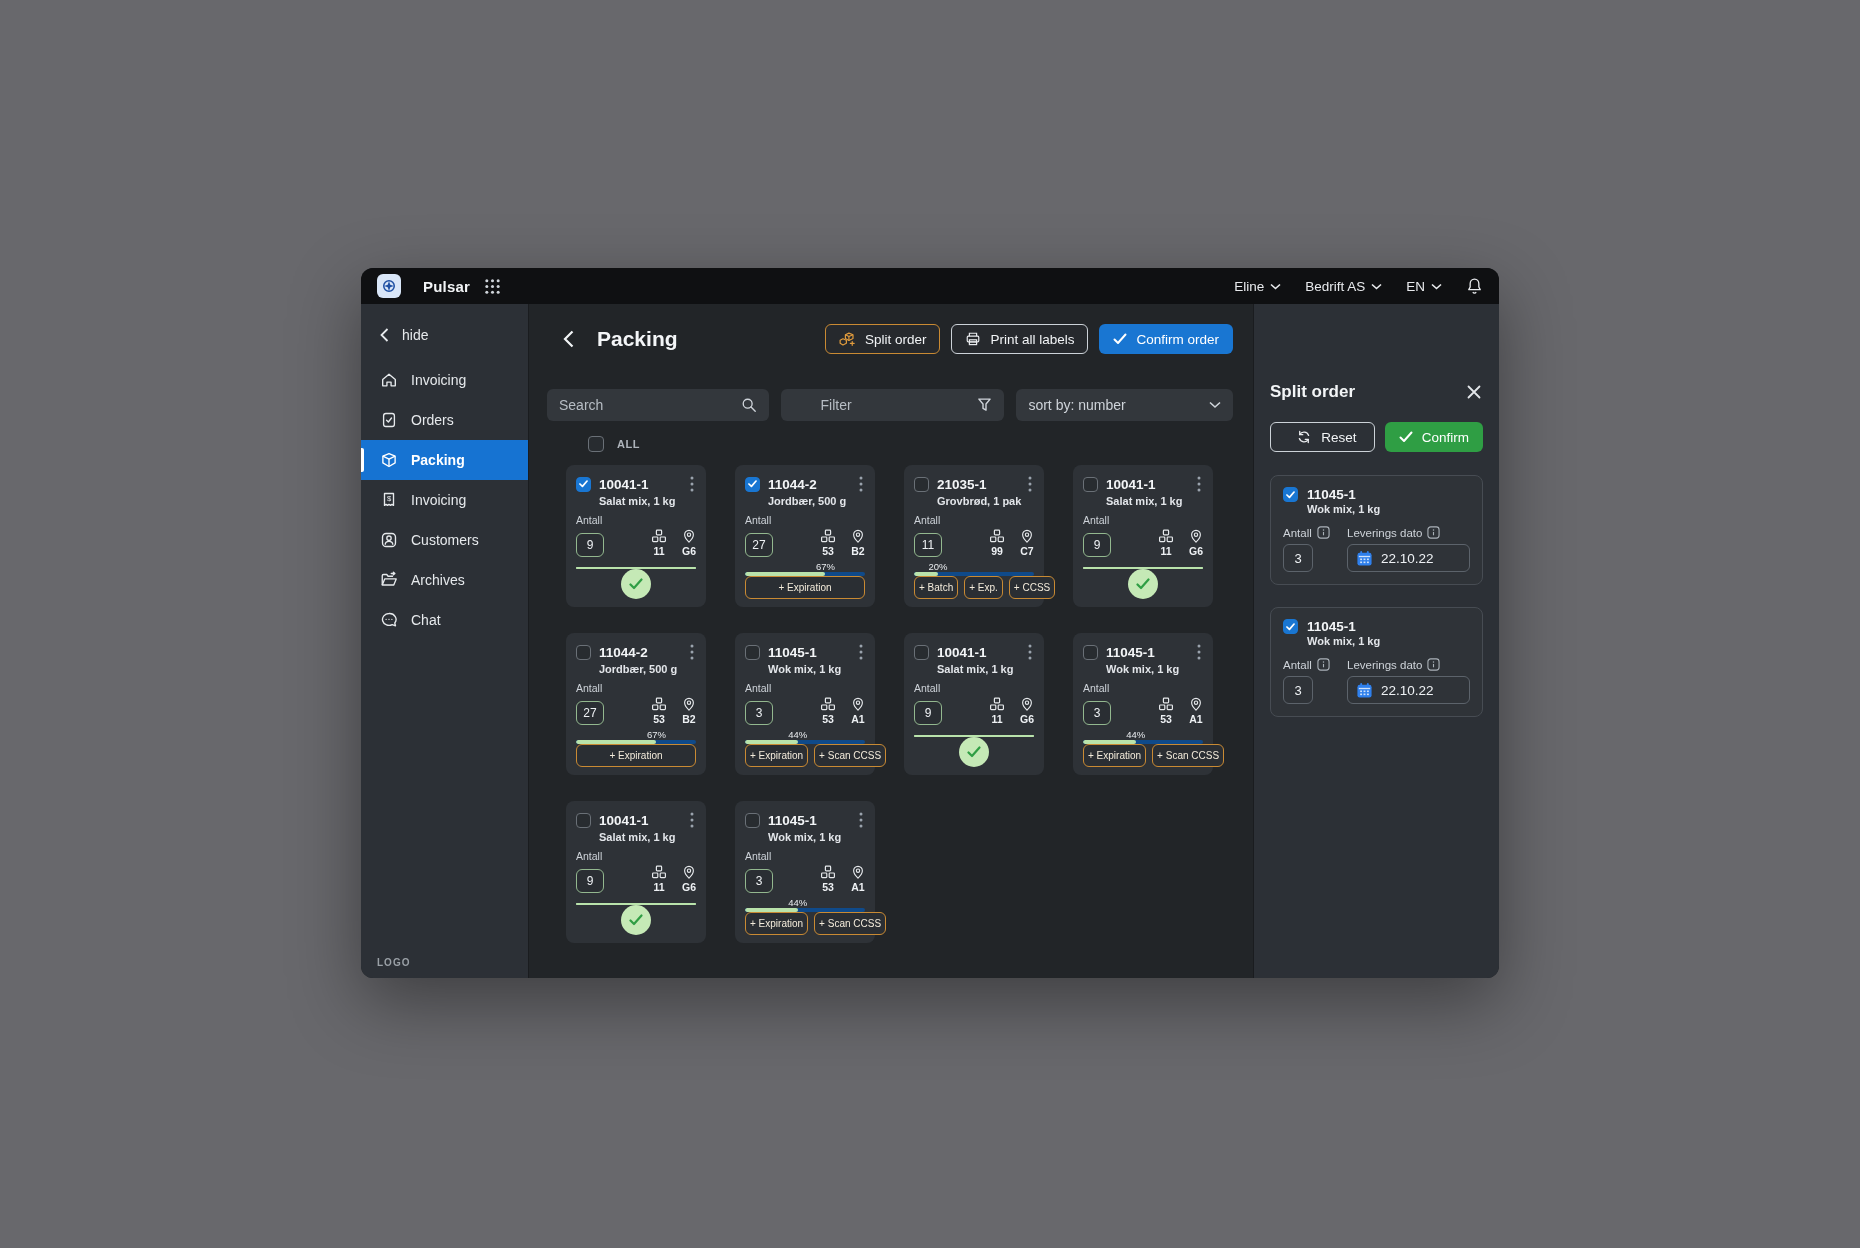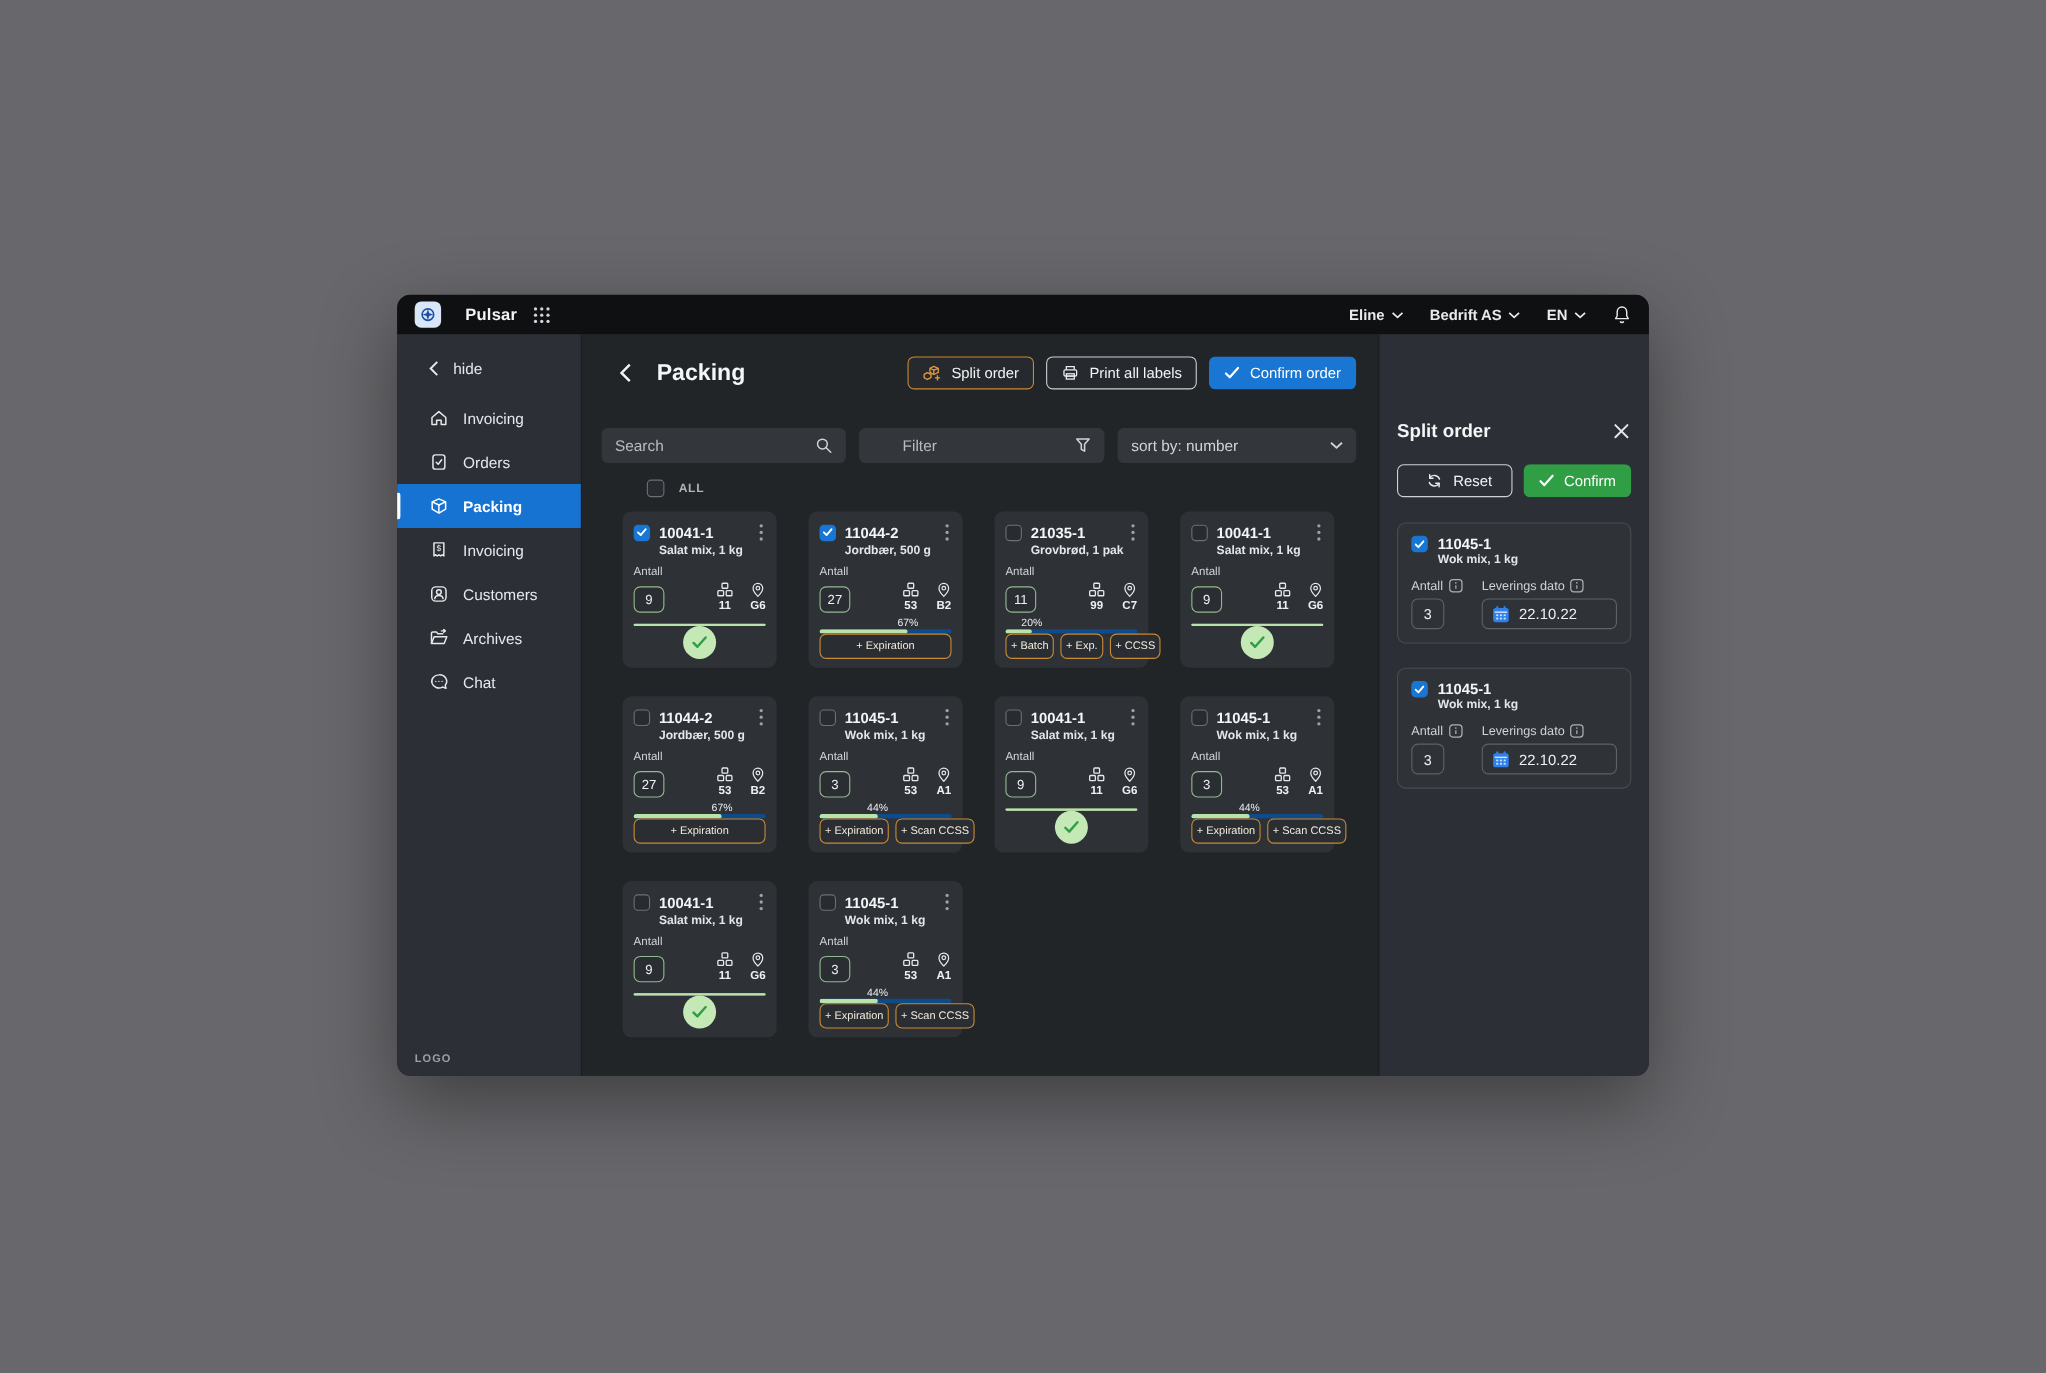--- a/index.html
+++ b/index.html
@@ -7,27 +7,27 @@
     -webkit-font-smoothing:antialiased;}
   *{box-sizing:border-box;}
   .window{position:absolute;left:361px;top:268px;width:1138px;height:710px;
     border-radius:12px;overflow:hidden;background:#222528;
     box-shadow:0 24px 70px rgba(0,0,0,.4);}
   
   .topbar{height:36px;background:#0f1012;display:flex;align-items:center;padding:0 16px;}
   .logo-box{width:24px;height:24px;border-radius:6px;background:#d9e6f8;display:flex;align-items:center;justify-content:center;}
   .app-name{color:#f2f4f6;font-size:15px;font-weight:700;margin-left:22px;letter-spacing:.2px;}
   .apps-grid{margin-left:14px;display:flex;align-items:center;cursor:pointer;}
-  .tb-right{margin-left:auto;display:flex;align-items:center;gap:24px;font-weight:bold;}
+  .tb-right{margin-left:auto;display:flex;align-items:center;gap:24px;}
   .tb-menu{display:flex;align-items:center;gap:6px;color:#e8eaed;font-size:13.5px;cursor:pointer;}
   .bell{display:flex;align-items:center;cursor:pointer;}
   
   .body{display:flex;height:674px;}
   .sidebar{width:168px;background:#2c3036;position:relative;flex-shrink:0;padding-top:14px;border-right:1px solid #1a1c1f;}
-  .side-item{height:40px;display:flex;align-items:center;gap:13px;padding-left:29px;color:#e6e9ec;font-size:14px;cursor:pointer;position:relative;}
+  .side-item{height:40px;display:flex;align-items:center;gap:13px;padding-left:19px;color:#e6e9ec;font-size:14px;cursor:pointer;position:relative;}
   .side-item svg{flex-shrink:0;}
   .side-item.active{background:#1673d2;color:#fff;font-weight:600;}
   .side-item.active::before{content:"";position:absolute;left:0;top:8px;bottom:8px;width:3px;background:#fff;border-radius:0 2px 2px 0;}
   .side-hide{height:34px;margin-bottom:8px;}
   .logo-text{position:absolute;left:16px;bottom:10px;color:#9aa0a6;font-size:10px;letter-spacing:1px;font-weight:700;}
   
   .main{flex:1;background:#222528;position:relative;padding:18px 20px 0 18px;min-width:0;}
   .main-header{display:flex;align-items:center;height:34px;}
   .back-btn{width:26px;height:26px;display:flex;align-items:center;justify-content:center;cursor:pointer;margin-left:8px;}
   .page-title{color:#f4f6f8;font-size:21px;font-weight:700;margin-left:16px;}

